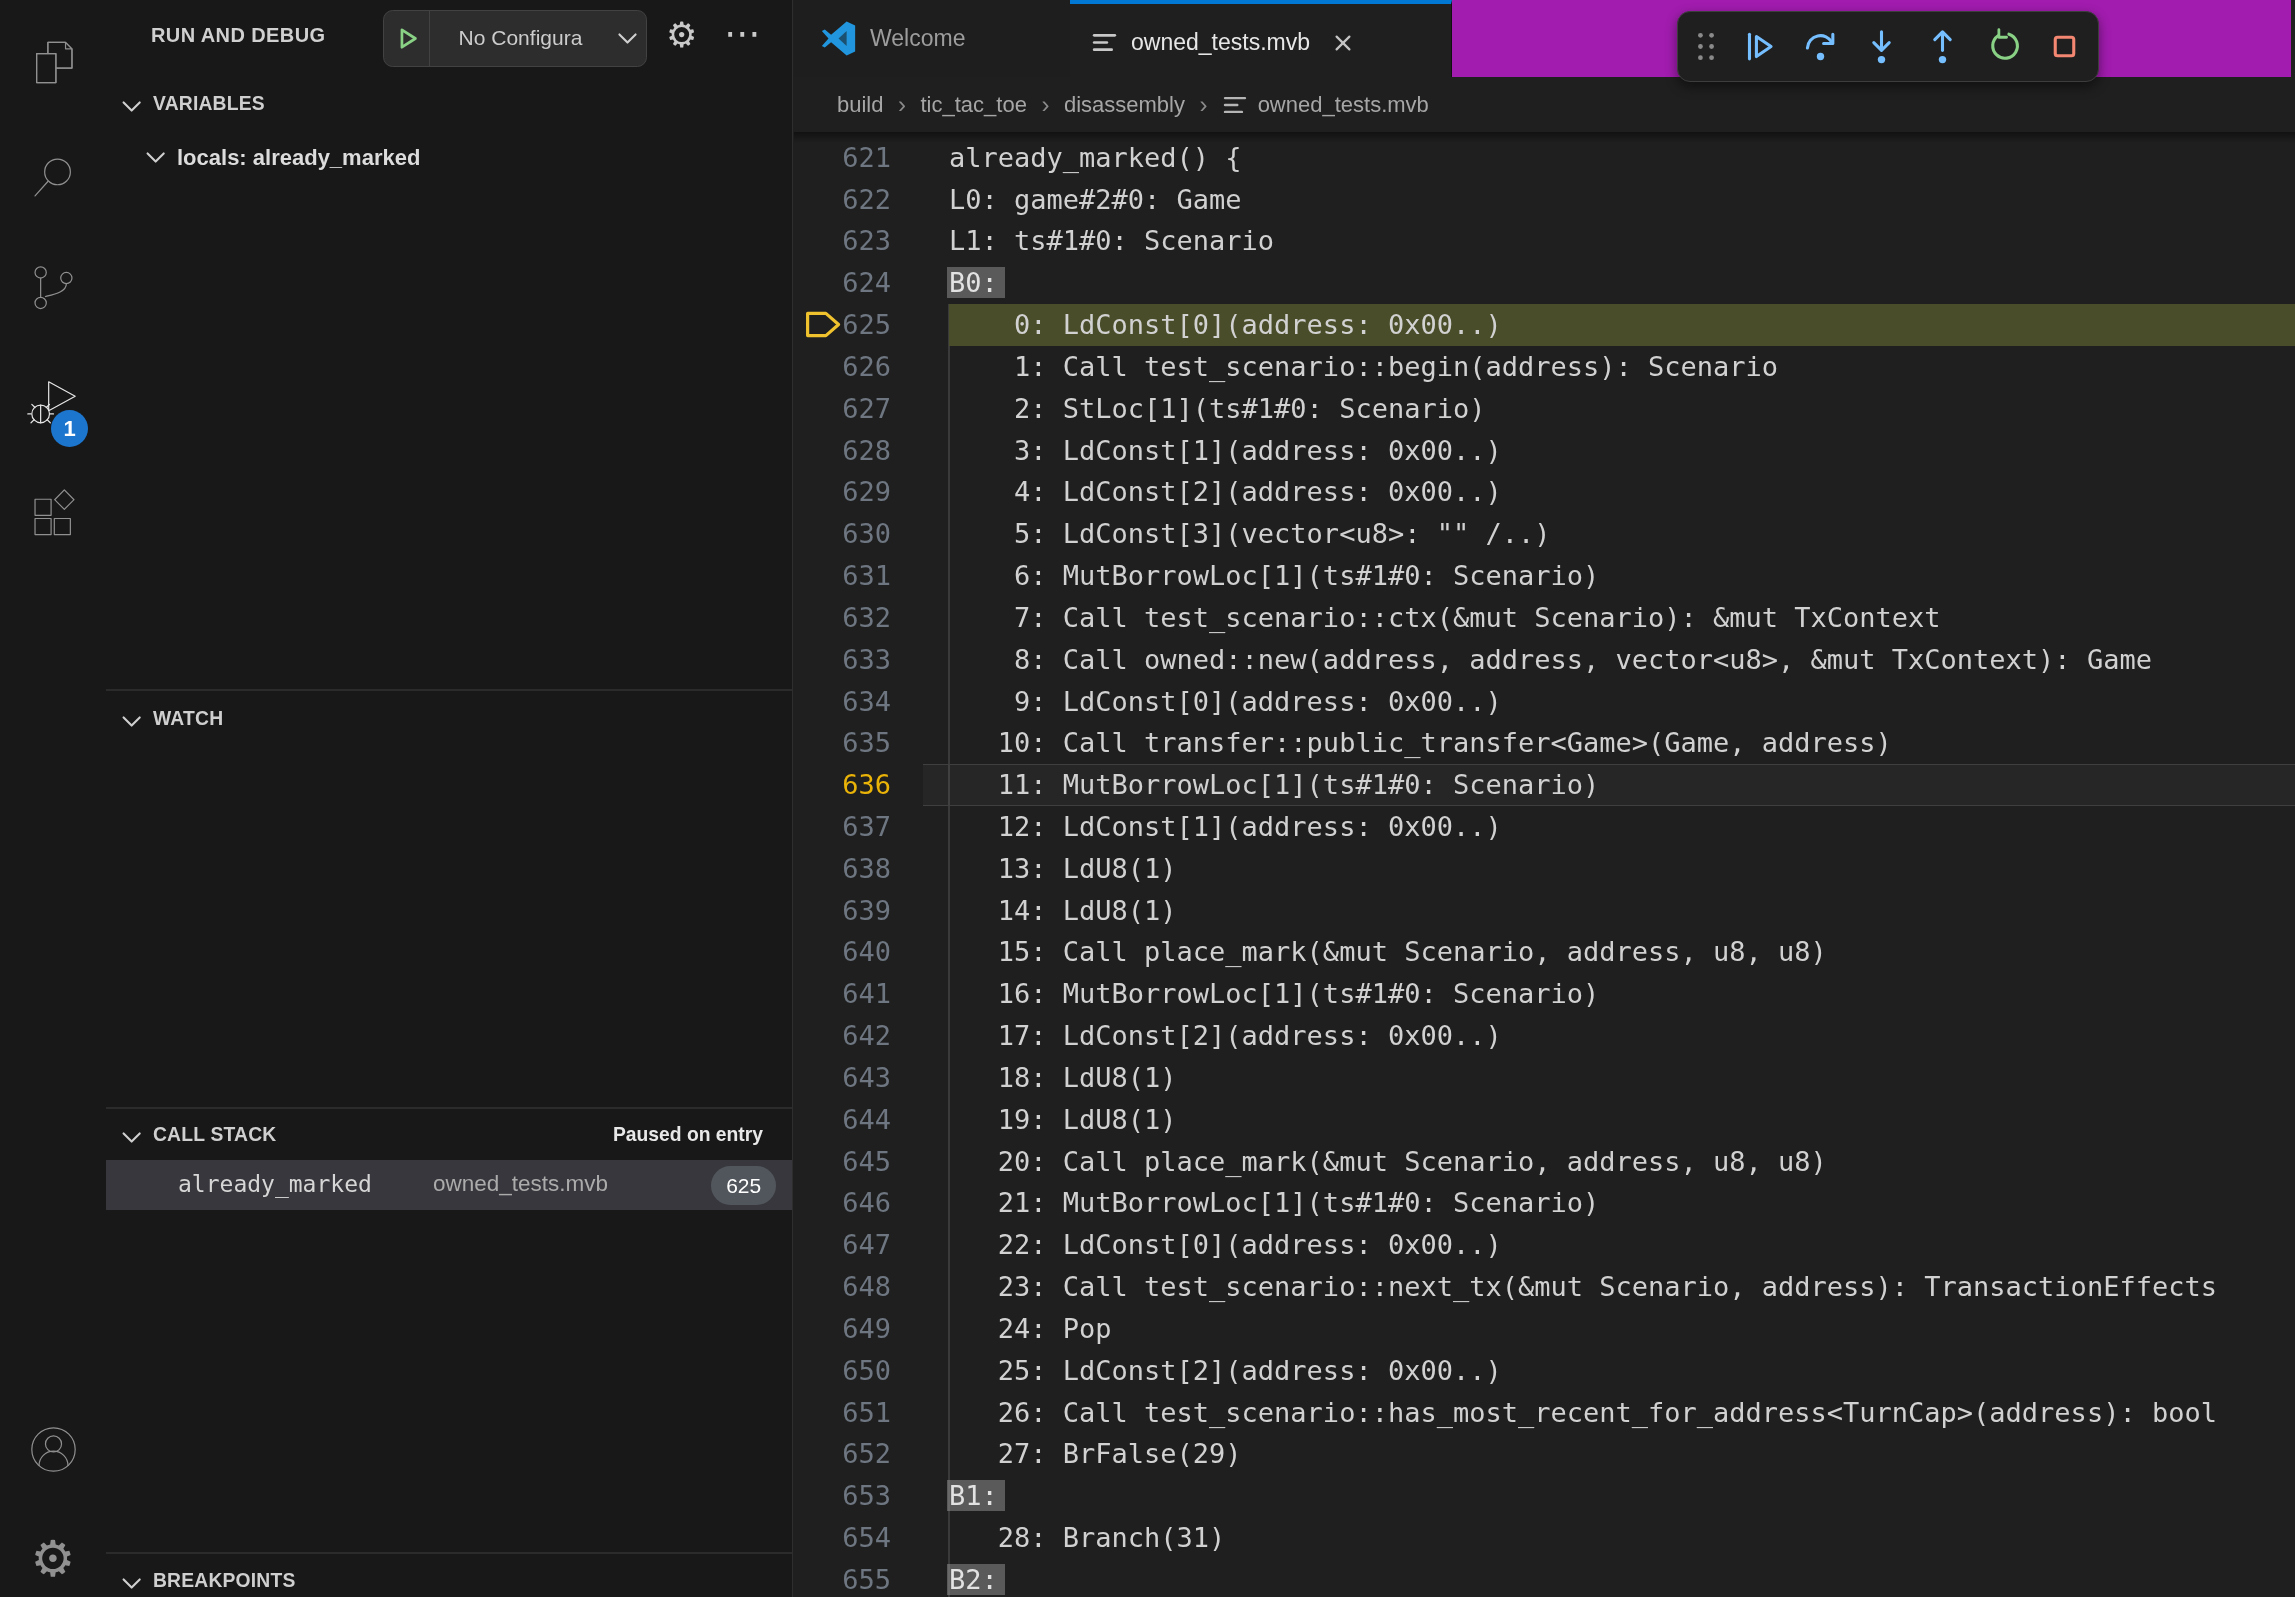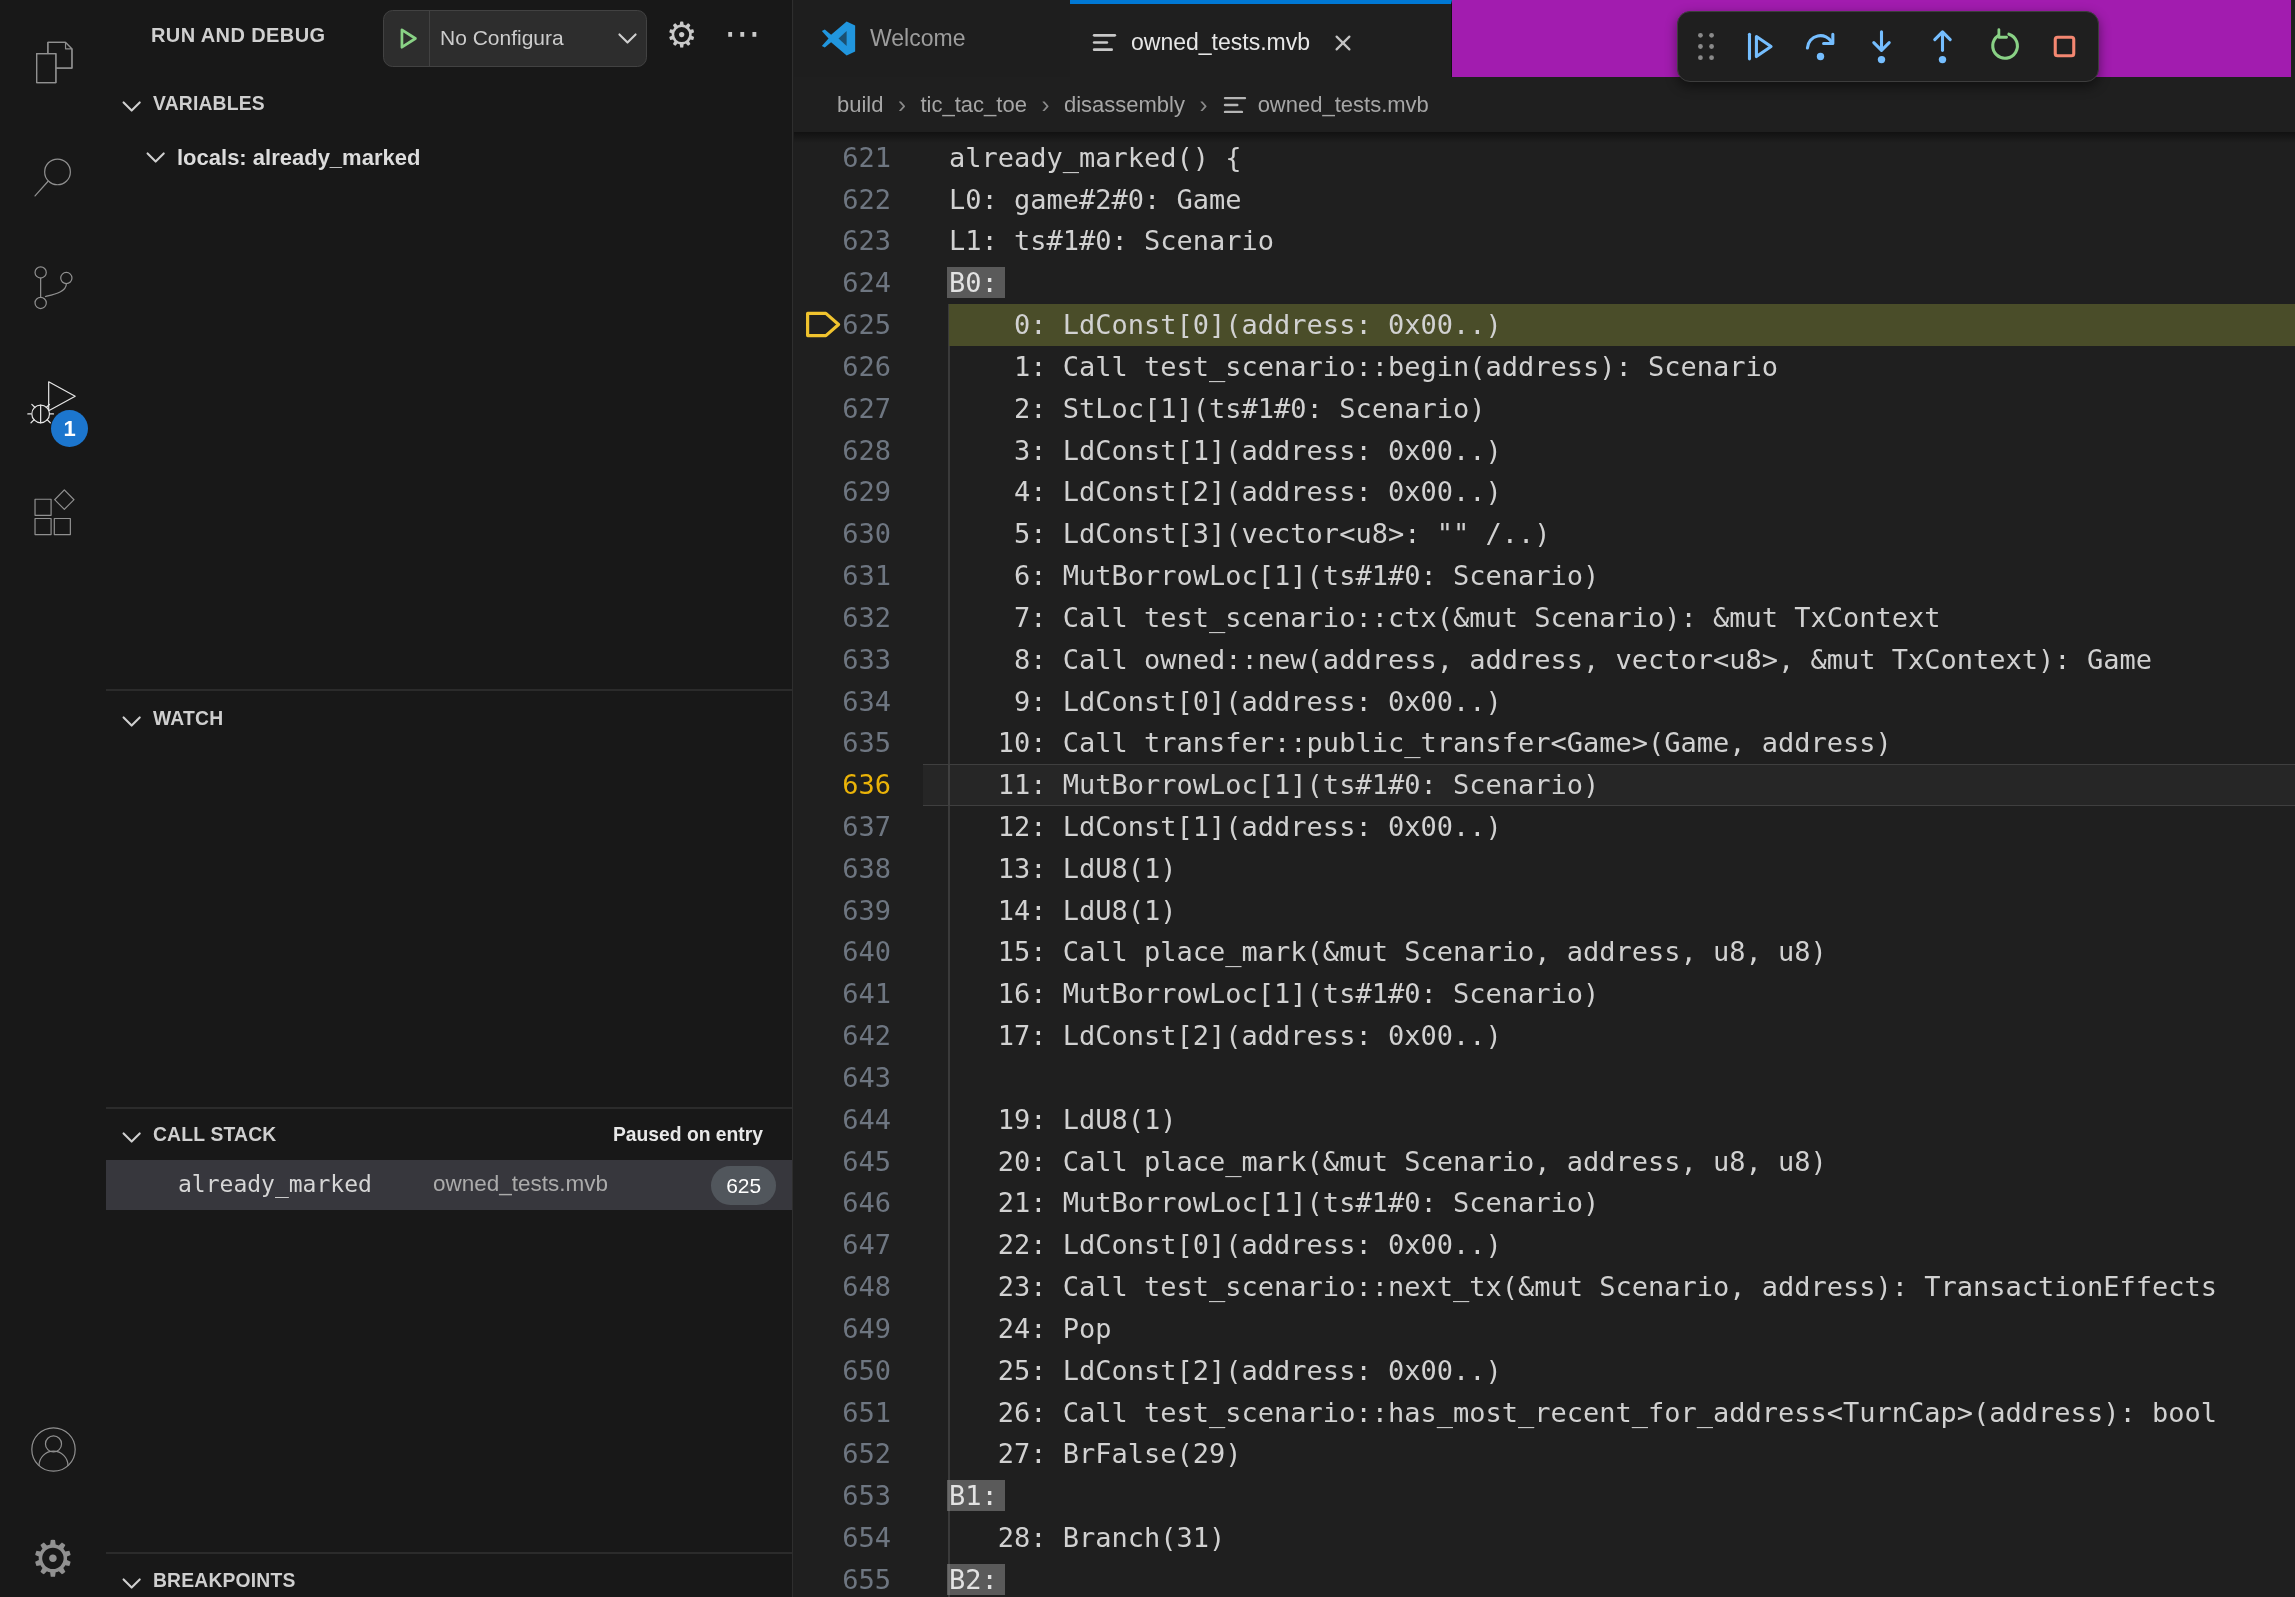--- a/index.html
+++ b/index.html
@@ -19,21 +19,21 @@
 
   
   .sidebar{position:absolute;left:106px;top:0;width:686px;height:100%;background:#181818;
            border-right:1.6px solid #2e2e2e;color:#cccccc;}
   .sb-title{position:absolute;left:45px;top:24px;font-size:20px;font-weight:bold;color:#d0d0d0;letter-spacing:0.4px;}
   .cfg-dropdown{position:absolute;left:277px;top:9.7px;width:262px;height:55px;background:#2d2d2d;
                 border:1.6px solid #424242;border-radius:9.7px;display:flex;align-items:center;}
   .cfg-play{margin-left:9.7px;width:27px;height:27px;}
   .cfg-play path{fill:none;stroke:#89d185;stroke-width:3.4;stroke-linejoin:round;}
   .cfg-divider{width:1.6px;height:100%;background:#424242;margin-left:8px;}
-  .cfg-label{margin-left:9.7px;font-size:21px;color:#cccccc;white-space:nowrap;overflow:hidden;width:161px;}
+  .cfg-label{margin-left:9.7px;font-size:21px;color:#cccccc;white-space:nowrap;overflow:hidden;width:161px;text-align:center;}
   .cfg-chevron{position:absolute;right:8px;width:21px;height:13px;}
   .chev{fill:none;stroke:#cfcfcf;stroke-width:2.6;stroke-linecap:round;stroke-linejoin:round;}
   .sb-gear{position:absolute;left:560px;top:17.7px;font-family:"DejaVu Sans",sans-serif;font-size:35px;color:#c9c9c9;line-height:1;}
   .sb-more{position:absolute;left:618px;top:14.5px;font-family:"DejaVu Sans",sans-serif;font-size:37px;color:#c9c9c9;line-height:1;}
 
   .sb-sep{position:absolute;left:0;width:100%;height:1.6px;background:#2b2b2b;}
   .sec-header{position:absolute;left:0;width:100%;height:45px;}
   .sec-header .hchev{position:absolute;left:16px;top:14.5px;width:19.3px;height:13px;}
   .sec-header .hlabel{position:absolute;left:47px;top:8px;font-size:19.3px;font-weight:bold;color:#cfcfcf;letter-spacing:0.2px;}
   .sec-status{position:absolute;right:29px;top:8px;font-size:19.3px;font-weight:bold;color:#e8e8e8;}
@@ -344,20 +344,21 @@
           <div class="code-row" style="top: 841px;">
             <span class="ln">641</span>
             <span class="code-text">   16: MutBorrowLoc[1](ts#1#0: Scenario)</span>
           </div>
           <div class="code-row" style="top: 883px;">
             <span class="ln">642</span>
             <span class="code-text">   17: LdConst[2](address: 0x00..)</span>
           </div>
           <div class="code-row" style="top: 925px;">
             <span class="ln">643</span>
+            <span class="code-text">   18: LdU8(1)</span>
           </div>
           <div class="code-row" style="top: 967px;">
             <span class="ln">644</span>
             <span class="code-text">   19: LdU8(1)</span>
           </div>
           <div class="code-row" style="top: 1009px;">
             <span class="ln">645</span>
             <span class="code-text">   20: Call place_mark(&amp;mut Scenario, address, u8, u8)</span>
           </div>
           <div class="code-row" style="top: 1050px;">

